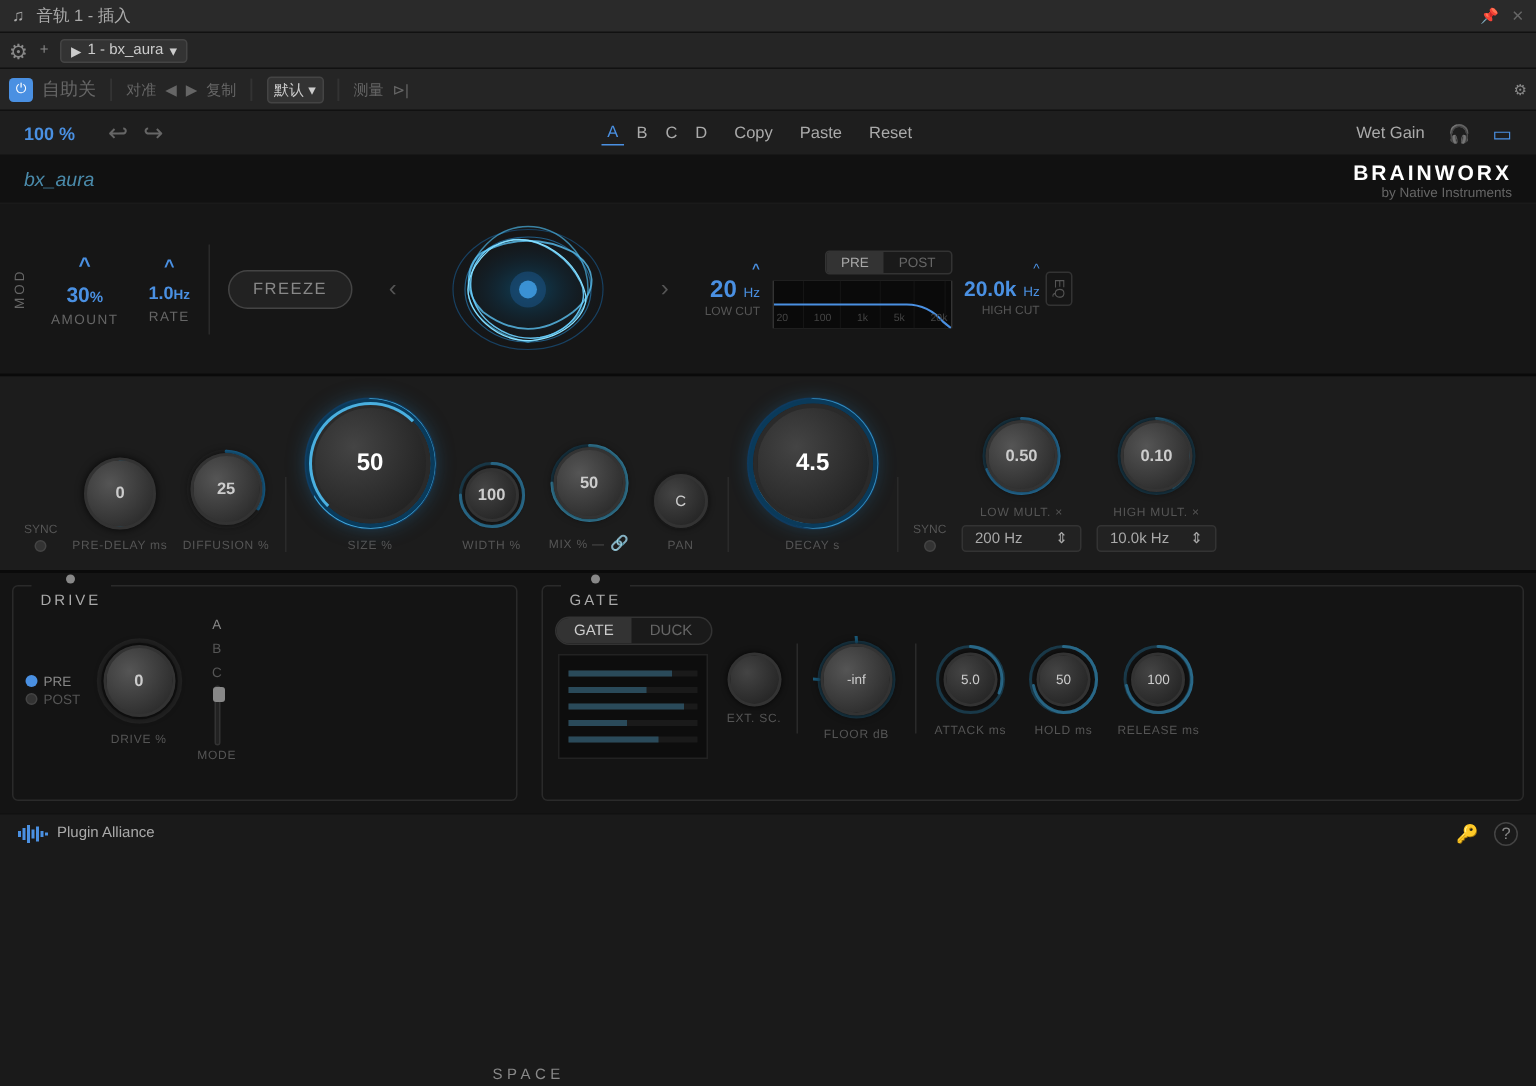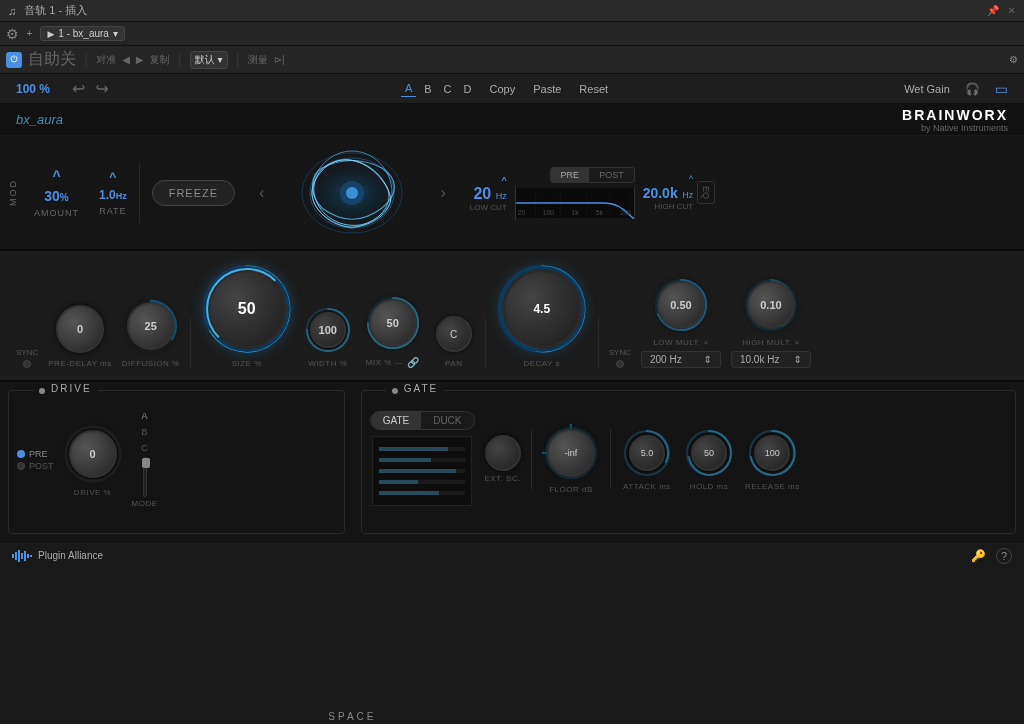--- a/index.html
+++ b/index.html
@@ -277,29 +277,30 @@
       flex: 2;
       border: 1px solid #2a2a2a;
       border-radius: 4px;
       margin: 8px;
       padding: 8px;
       position: relative;
     }
     .section-title {
       position: absolute;
       top: -8px;
-      left: 24px;
+      left: 12px;
       background: #141414;
       padding: 0 6px;
       font-size: 10px;
       color: #aaa;
       letter-spacing: 2px;
       display: flex;
-      align-items: flex-end;
+      align-items: center;
       gap: 6px;
+      flex-direction: column;
     }
     .section-dot {
       width: 6px; height: 6px;
       border-radius: 50%;
       background: #888;
     }
 
     
     .status-bar {
       background: #1a1a1a;
@@ -446,21 +447,21 @@
   <span style="font-size:10px;color:#888;cursor:pointer;">+</span>
   <div class="track-label">
     <span style="font-size:9px;">▶</span>
     <span>1 - bx_aura</span>
     <span>▾</span>
   </div>
 </div>
 
 <div class="daw-toolbar2">
   <div class="power-btn">⏻</div>
-  <span style="font-size:16px;color:#666;">自助关</span>
+  <span style="font-size:12px;color:#666;">自助关</span>
   <span style="color:#333;margin:0 2px;">|</span>
   <span style="font-size:10px;color:#666;cursor:pointer;">对准</span>
   <span style="font-size:10px;color:#666;cursor:pointer;">◀</span>
   <span style="font-size:10px;color:#666;cursor:pointer;">▶</span>
   <span style="font-size:10px;color:#666;cursor:pointer;">复制</span>
   <span style="color:#333;margin:0 2px;">|</span>
   <div class="daw-select">
     <span>默认</span> ▾
   </div>
   <span style="color:#333;margin:0 2px;">|</span>
@@ -696,21 +697,21 @@
 
   <div style="width:1px;height:50px;background:#2a2a2a;"></div>
 
   <div style="display:flex;flex-direction:column;align-items:center;gap:4px;">
     <div class="knob-wrapper">
       <svg width="92" height="92">
         <circle cx="46" cy="46" r="42" fill="none" stroke="#0d3050" stroke-width="4"></circle>
         <path d="M 46 4 A 42 42 0 0 1 88 46 A 42 42 0 0 1 46 88 A 42 42 0 0 1 8 52" fill="none" stroke="#3a90c0" stroke-width="3" stroke-linecap="round"></path>
       </svg>
       <div class="knob knob-decay" style="position:absolute;">
-        <span style="color:#fff;font-size:12px;font-weight:bold;z-index:1;">4.5</span>
+        <span style="color:#fff;font-size:16px;font-weight:bold;z-index:1;">4.5</span>
       </div>
     </div>
     <div class="small-knob-label">DECAY s</div>
   </div>
 
   <div style="width:1px;height:50px;background:#2a2a2a;"></div>
 
   <div style="display:flex;flex-direction:column;align-items:center;gap:3px;">
     <span style="font-size:8px;color:#555;">SYNC</span>
     <div class="sync-indicator"></div>

